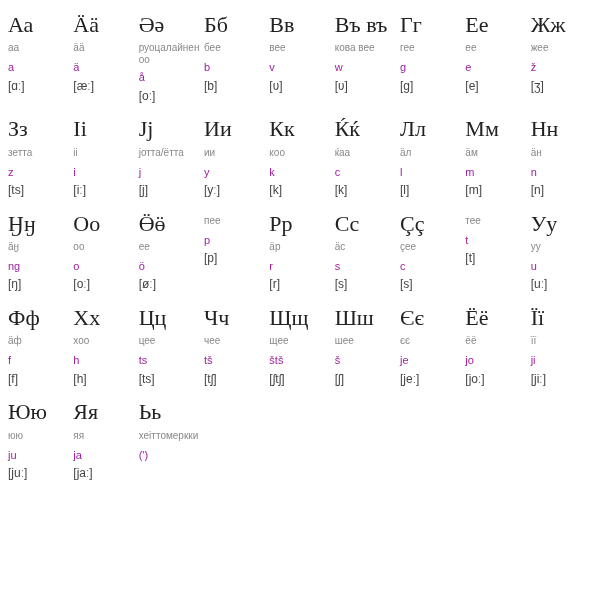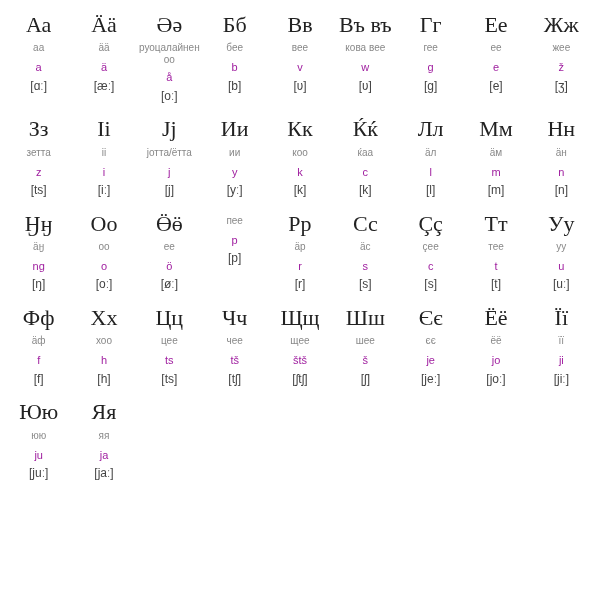--- a/index.html
+++ b/index.html
@@ -10,21 +10,20 @@
       color: #333;
       width: 600px;
       box-sizing: border-box;
     }
     .grid {
       display: grid;
       grid-template-columns: repeat(9, 1fr);
       gap: 0;
     }
     .cell {
-      text-align: center;
       padding: 2px 2px 10px 2px;
     }
     .glyph {
       font-size: 22px;
       color: #222;
       line-height: 1.2;
       font-weight: normal;
       white-space: nowrap;
     }
     .name {
@@ -197,21 +196,20 @@
       <div class="translit">s</div>
       <div class="ipa">[s]</div>
     </div>
     <div class="cell">
       <div class="glyph">Çç</div>
       <div class="name">çее</div>
       <div class="translit">c</div>
       <div class="ipa">[s]</div>
     </div>
     <div class="cell">
-      <div class="glyph">Тт</div>
       <div class="name">тее</div>
       <div class="translit">t</div>
       <div class="ipa">[t]</div>
     </div>
     <div class="cell">
       <div class="glyph">Уу</div>
       <div class="name">уу</div>
       <div class="translit">u</div>
       <div class="ipa">[uː]</div>
     </div>
@@ -274,13 +272,19 @@
       <div class="name">юю</div>
       <div class="translit">ju</div>
       <div class="ipa">[juː]</div>
     </div>
     <div class="cell">
       <div class="glyph">Яя</div>
       <div class="name">яя</div>
       <div class="translit">ja</div>
       <div class="ipa">[jaː]</div>
     </div>
+    <div class="cell">
+      <div class="glyph">Ьь</div>
+      <div class="name">хеіттомеркки</div>
+      <div class="translit">(')</div>
+      <div class="ipa"></div>
+    </div>
   </div>
 
 </body></html>

